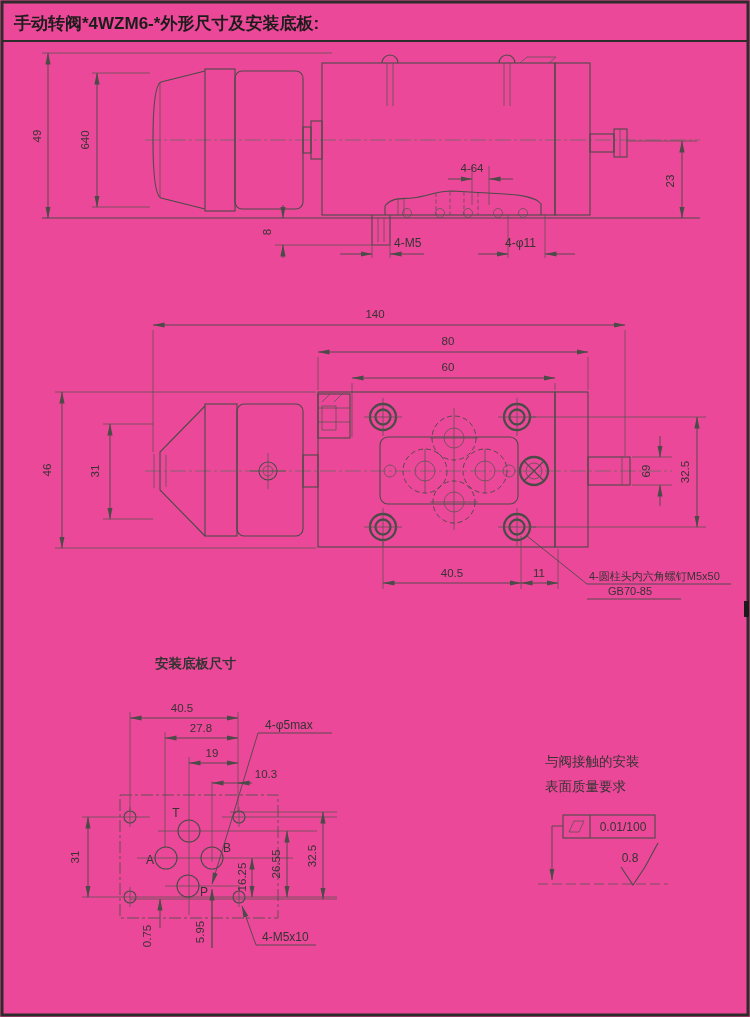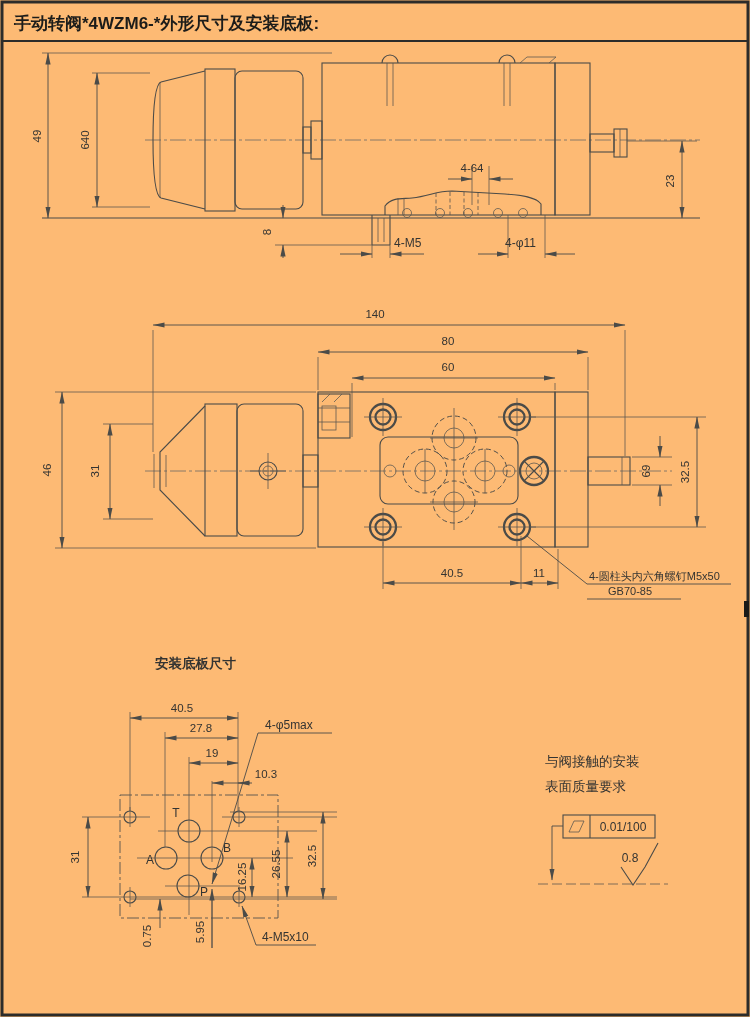--- a/index.html
+++ b/index.html
@@ -1,16 +1,16 @@
 <!DOCTYPE html>
 <html><head>
 <meta charset="utf-8">
 <style>
   html,body{margin:0;padding:0;background:#e8e8e6;}
-  #page{position:relative;width:750px;height:1017px;background:#fdba74;margin:0 auto;overflow:hidden;}
+  #page{position:relative;width:750px;height:1017px;background:#ec4899;margin:0 auto;overflow:hidden;}
   svg{position:absolute;left:0;top:0;}
   .ln{stroke:#4b4b48;stroke-width:1.1;fill:none;}
   .thin{stroke:#56544f;stroke-width:0.75;fill:none;}
   .dim{stroke:#4b4b48;stroke-width:0.9;fill:none;}
   .bold{stroke:#4b4b48;stroke-width:2.3;fill:none;}
   .cl{stroke:#6a6a66;stroke-width:0.8;fill:none;stroke-dasharray:16 3 3 3;}
   .hid{stroke:#56544f;stroke-width:0.8;fill:none;stroke-dasharray:4 2.5;}
   .dc{stroke:#4b4b48;stroke-width:0.95;fill:none;stroke-dasharray:5 3;}
   .dd{stroke:#55534f;stroke-width:0.9;fill:none;stroke-dasharray:12 3 3 3;}
   text{font-family:"Liberation Sans","DejaVu Sans",sans-serif;fill:#343432;}

